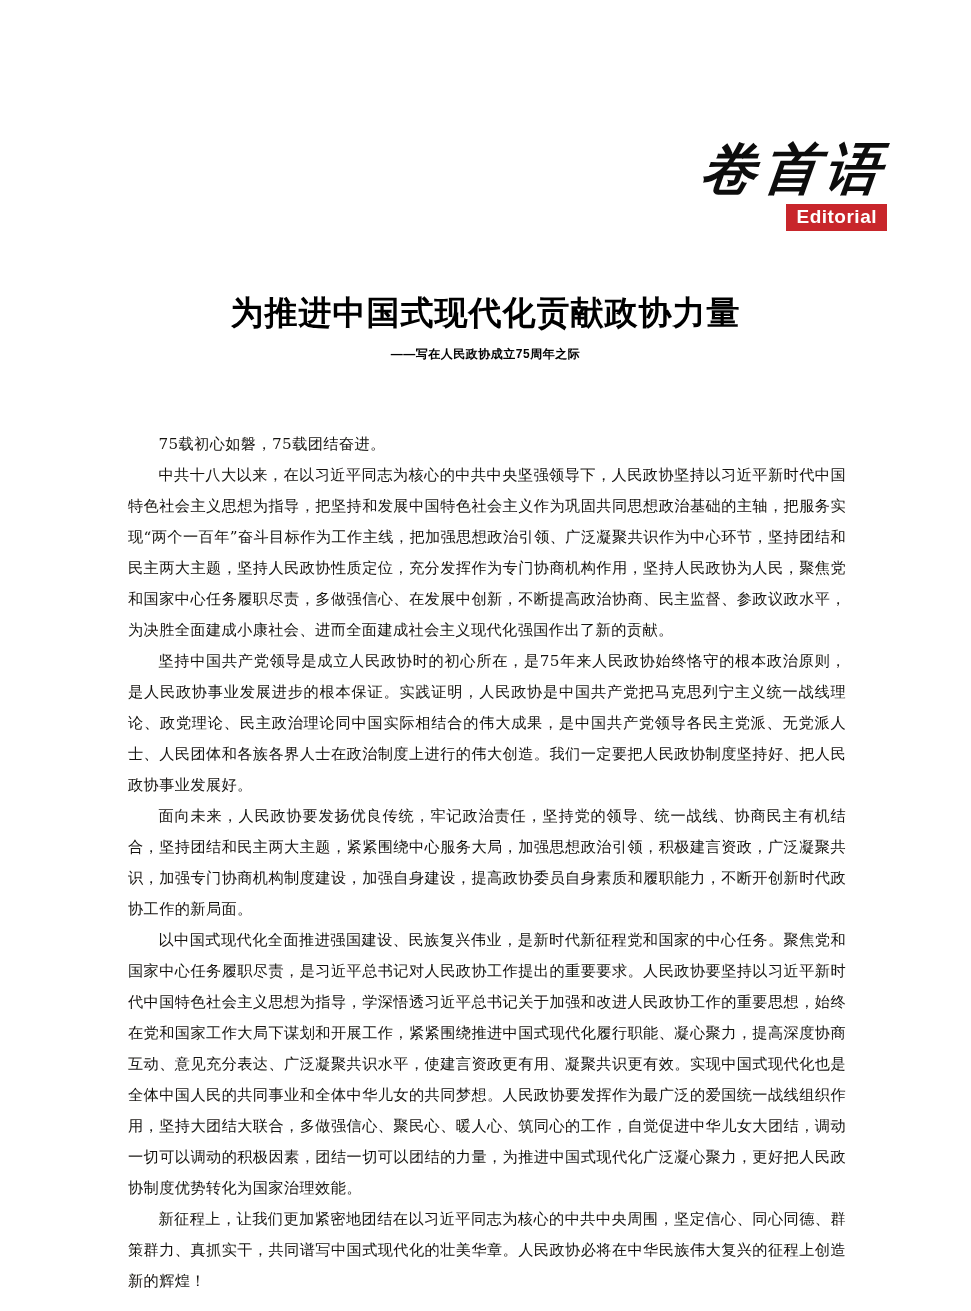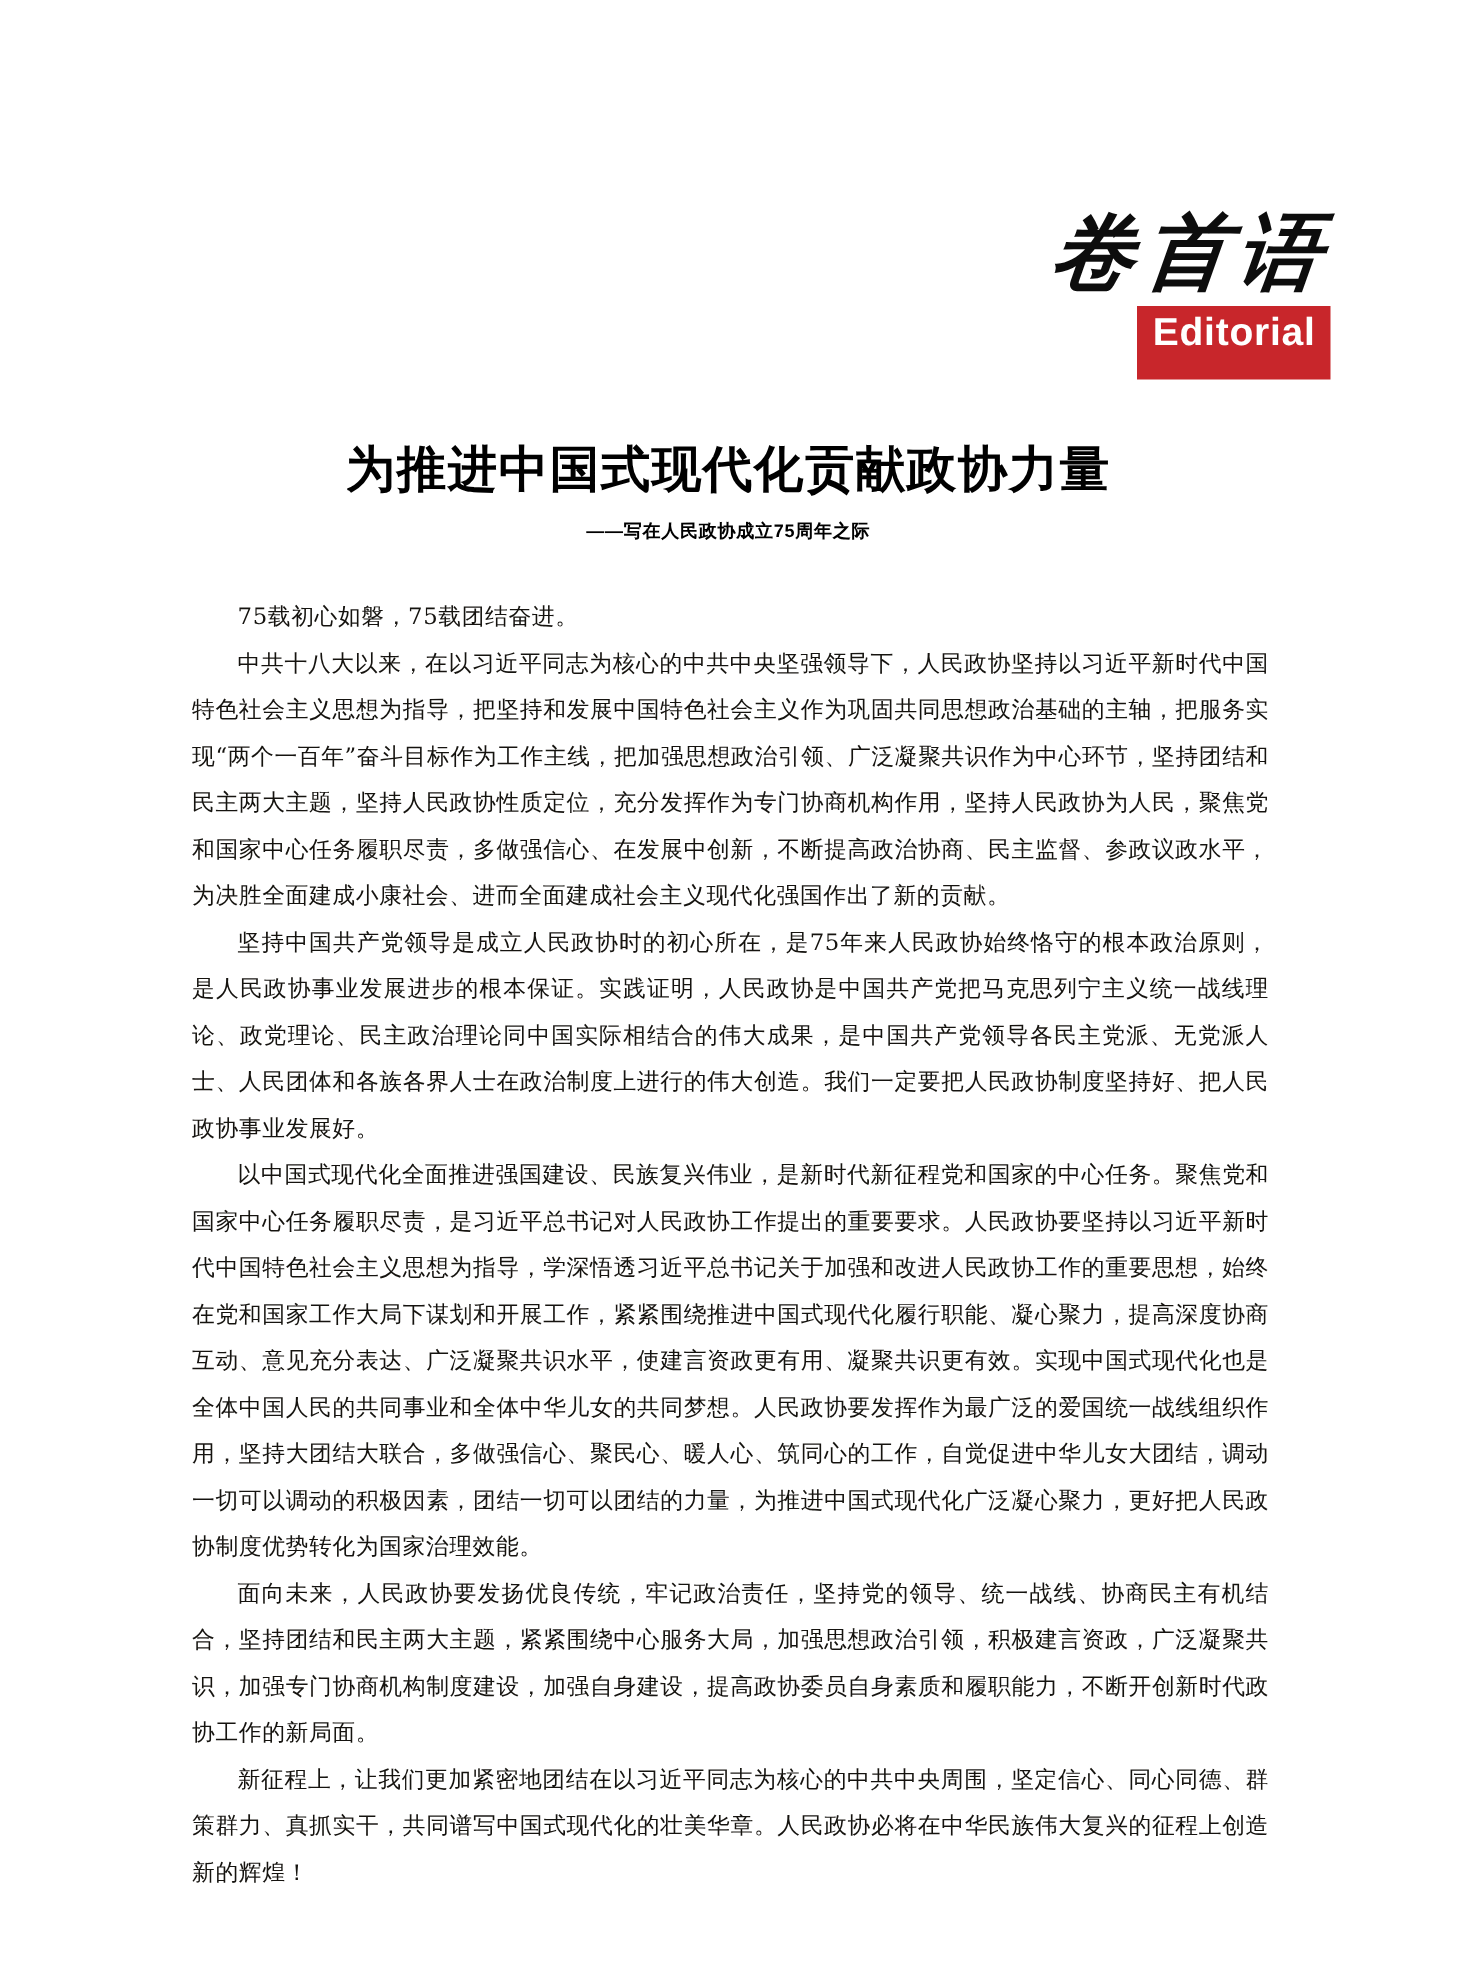--- a/index.html
+++ b/index.html
@@ -42,24 +42,24 @@
     color: #0d0d0d;
     white-space: nowrap;
     transform: skewX(-6deg);
   }
   .masthead-en {
     display: inline-block;
     margin-top: 8px;
     background: #c8262b;
     color: #ffffff;
     font-family: "Liberation Sans", sans-serif;
-    font-size: 26px;
+    font-size: 19px;
     font-weight: 700;
     letter-spacing: 0.5px;
-    padding: 2px 10px 16px 10px;
+    padding: 2px 10px 3px 10px;
   }
 
   
   .title-block {
     position: absolute;
     top: 292px;
     left: 0;
     width: 971px;
     text-align: center;
   }
@@ -95,20 +95,21 @@
     text-align: justify;
     text-justify: inter-ideograph;
   }
   .body-text p {
     margin: 0;
     text-indent: 2em;
     letter-spacing: 0.4px;
   }
   .body-text p.lead {
     text-indent: 2em;
+    margin-top: 33px;
   }
 </style>
 </head>
 <body>
 
 <div class="page">
 
   <div class="masthead">
     <div class="masthead-cn">卷首语</div>
     <div class="masthead-en" style="background: rgb(200, 38, 43);">Editorial</div>
@@ -116,18 +117,18 @@
 
   <div class="title-block">
     <h1 class="doc-title">为推进中国式现代化贡献政协力量</h1>
     <h2 class="doc-subtitle">——写在人民政协成立75周年之际</h2>
   </div>
 
   <div class="body-text">
     <p class="lead">75载初心如磐，75载团结奋进。</p>
     <p>中共十八大以来，在以习近平同志为核心的中共中央坚强领导下，人民政协坚持以习近平新时代中国特色社会主义思想为指导，把坚持和发展中国特色社会主义作为巩固共同思想政治基础的主轴，把服务实现“两个一百年”奋斗目标作为工作主线，把加强思想政治引领、广泛凝聚共识作为中心环节，坚持团结和民主两大主题，坚持人民政协性质定位，充分发挥作为专门协商机构作用，坚持人民政协为人民，聚焦党和国家中心任务履职尽责，多做强信心、在发展中创新，不断提高政治协商、民主监督、参政议政水平，为决胜全面建成小康社会、进而全面建成社会主义现代化强国作出了新的贡献。</p>
     <p>坚持中国共产党领导是成立人民政协时的初心所在，是75年来人民政协始终恪守的根本政治原则，是人民政协事业发展进步的根本保证。实践证明，人民政协是中国共产党把马克思列宁主义统一战线理论、政党理论、民主政治理论同中国实际相结合的伟大成果，是中国共产党领导各民主党派、无党派人士、人民团体和各族各界人士在政治制度上进行的伟大创造。我们一定要把人民政协制度坚持好、把人民政协事业发展好。</p>
+    <p>面向未来，人民政协要发扬优良传统，牢记政治责任，坚持党的领导、统一战线、协商民主有机结合，坚持团结和民主两大主题，紧紧围绕中心服务大局，加强思想政治引领，积极建言资政，广泛凝聚共识，加强专门协商机构制度建设，加强自身建设，提高政协委员自身素质和履职能力，不断开创新时代政协工作的新局面。</p>
     <p>以中国式现代化全面推进强国建设、民族复兴伟业，是新时代新征程党和国家的中心任务。聚焦党和国家中心任务履职尽责，是习近平总书记对人民政协工作提出的重要要求。人民政协要坚持以习近平新时代中国特色社会主义思想为指导，学深悟透习近平总书记关于加强和改进人民政协工作的重要思想，始终在党和国家工作大局下谋划和开展工作，紧紧围绕推进中国式现代化履行职能、凝心聚力，提高深度协商互动、意见充分表达、广泛凝聚共识水平，使建言资政更有用、凝聚共识更有效。实现中国式现代化也是全体中国人民的共同事业和全体中华儿女的共同梦想。人民政协要发挥作为最广泛的爱国统一战线组织作用，坚持大团结大联合，多做强信心、聚民心、暖人心、筑同心的工作，自觉促进中华儿女大团结，调动一切可以调动的积极因素，团结一切可以团结的力量，为推进中国式现代化广泛凝心聚力，更好把人民政协制度优势转化为国家治理效能。</p>
-    <p>面向未来，人民政协要发扬优良传统，牢记政治责任，坚持党的领导、统一战线、协商民主有机结合，坚持团结和民主两大主题，紧紧围绕中心服务大局，加强思想政治引领，积极建言资政，广泛凝聚共识，加强专门协商机构制度建设，加强自身建设，提高政协委员自身素质和履职能力，不断开创新时代政协工作的新局面。</p>
     <p>新征程上，让我们更加紧密地团结在以习近平同志为核心的中共中央周围，坚定信心、同心同德、群策群力、真抓实干，共同谱写中国式现代化的壮美华章。人民政协必将在中华民族伟大复兴的征程上创造新的辉煌！</p>
   </div>
 
 </div>
 
 </body></html>

